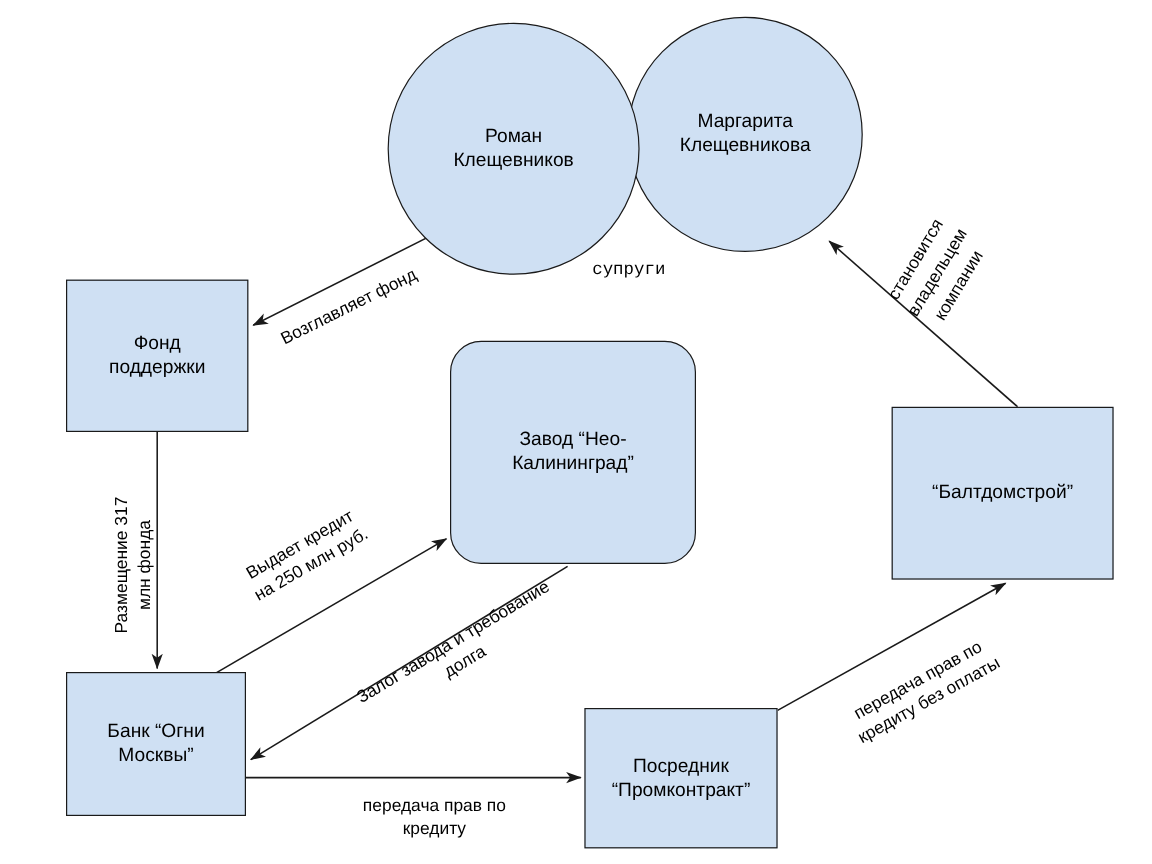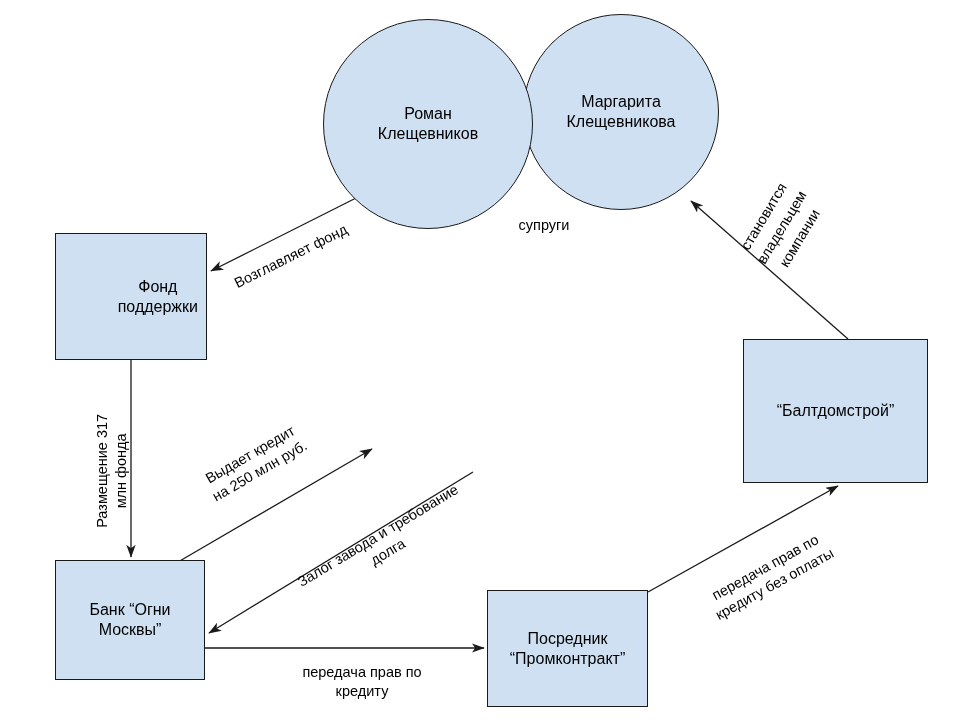--- a/index.html
+++ b/index.html
@@ -90,41 +90,45 @@
   <div class="node circle circ-left">
     <span class="label">Роман
 Клещевников</span>
   </div>
 
   <div class="node circle circ-right">
     <span class="label">Маргарита
 Клещевникова</span>
   </div>
 
-  <div class="node" style="left:55px; top:233px; width:152px; height:127px;justify-content:flex-end;">
+  <div class="node" style="left:55px; top:233px; width:152px; height:127px;">
     <span class="label">Фонд
 поддержки</span>
   </div>
 
+  <div class="node rounded" style="left:375px; top:284px; width:205px; height:186px;">
+    <span class="label">Завод “Нео-
+Калининград”</span>
+  </div>
 
   <div class="node" style="left:729px; top:339px; width:185px; height:144px;margin-left:14px;">
     <span class="label">“Балтдомстрой”</span>
   </div>
 
   <div class="node" style="left:55px; top:560px; width:150px; height:120px;justify-content:center;">
     <span class="label">Банк “Огни
 Москвы”</span>
   </div>
 
   <div class="node" style="left:487px; top:590px; width:161px; height:117px;justify-content:center;">
     <span class="label">Посредник
 “Промконтракт”</span>
   </div>
 
-  <div class="edge-label" style="left:509px; top:216px; width:70px;">супруги</div>
+  <div class="edge-label" style="left:489px; top:216px; width:70px;font-family:Liberation Mono, monospace;">супруги</div>
 
   <div class="edge-label" style="left:216px; top:247px; width:150px; transform: rotate(-26.5deg);">Возглавляет фонд</div>
 
   <div class="edge-label" style="left:722px; top:196px; width:120px; transform: rotate(-59deg); line-height:1.45;">становится
 владельцем
 компании</div>
 
   <div class="edge-label" style="left:32px; top:452px; width:160px; transform: rotate(-90deg);">Размещение 317
 млн фонда</div>
 

